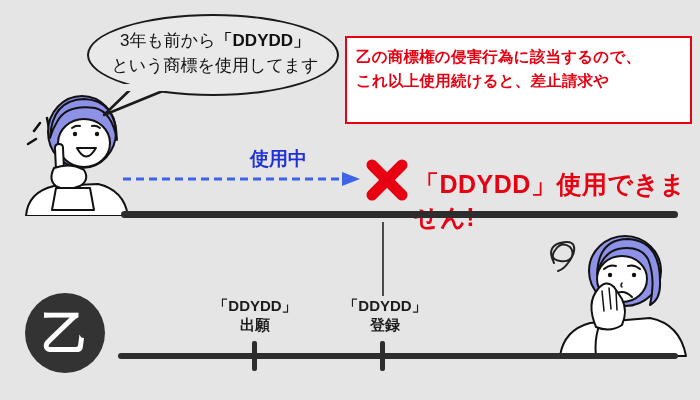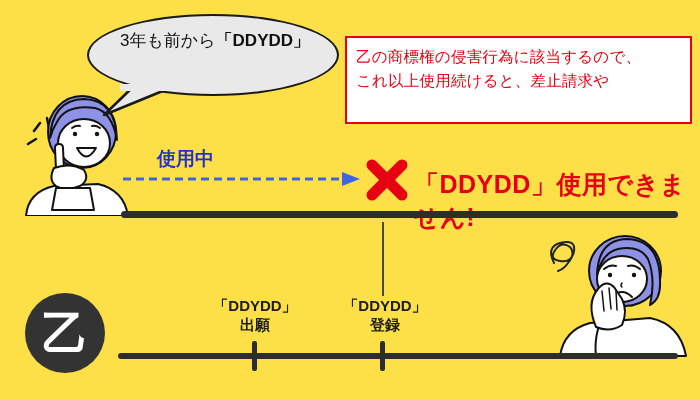--- a/index.html
+++ b/index.html
@@ -1,21 +1,21 @@
 <!DOCTYPE html>
 <html><head>
 <meta charset="utf-8">
 <style>
   html,body{margin:0;padding:0;}
   body{
     font-family:"Liberation Sans","DejaVu Sans",sans-serif;
     background:#fff;
   }
   .stage{
-    position:relative;width:700px;height:400px;background:#fde047;
+    position:relative;width:700px;height:400px;background:#e5e5e5;
     overflow:hidden;
   }
   .abs{position:absolute;}
 
   
   .bubble{
     left:87px;top:14px;width:252px;height:82px;
     background:#e9e9e9;border:2.5px solid #1a1a1a;border-radius:50%;
     box-sizing:border-box;
   }
@@ -24,27 +24,27 @@
     left:96px;top:29px;width:238px;text-align:center;
     font-size:17px;color:#111;line-height:1.45;font-weight:500;
   }
   .bubble-text b{font-weight:bold;}
 
   
   .warning-box{
     left:345px;top:36px;width:347px;height:88px;box-sizing:border-box;
     background:#fff;border:2px solid #e60012;
     padding:7px 8px 0 9px;
-    color:#e60012;font-weight:normal;font-size:15.5px;line-height:1.52;
+    color:#e60012;font-weight:bold;font-size:15.5px;line-height:1.52;
     letter-spacing:0.2px;
   }
 
   
   .inuse-label{
-    left:157px;top:146px;width:150px;text-align:left;
+    left:157px;top:146px;width:150px;text-align:right;
     color:#1e30d6;font-weight:bold;font-size:19px;
   }
   .arrow-svg{left:120px;top:169px;}
 
   
   .x-svg{left:363px;top:156px;}
   .cannot-label{
     left:414px;top:168px;color:#e60012;font-weight:bold;font-size:25px;
     letter-spacing:0.5px;
   }
@@ -141,20 +141,21 @@
     </g>
   </svg>
 
   <div class="abs bubble"></div>
   <svg class="abs bubble-tail" width="80" height="34" viewBox="0 0 80 34">
     <polygon points="34,2 4,31 70,4" fill="#e9e9e9" stroke="#1a1a1a" stroke-width="2.5" stroke-linejoin="round"></polygon>
     <rect x="20" y="0" width="52" height="7" fill="#e9e9e9"></rect>
   </svg>
   <div class="abs bubble-text">
     <span>3年も前から</span><b>「DDYDD」</b><br>
+    <span>という商標を使用してます</span>
   </div>
 
   <div class="abs warning-box">
     <div>乙の商標権の侵害行為に該当するので、</div>
     <div>これ以上使用続けると、差止請求や</div>
   </div>
 
   <div class="abs inuse-label">使用中</div>
   <svg class="abs arrow-svg" width="245" height="20" viewBox="0 0 245 20">
     <line x1="3" y1="10" x2="222" y2="10" stroke="#3f63e6" stroke-width="3" stroke-dasharray="8 5"></line>

